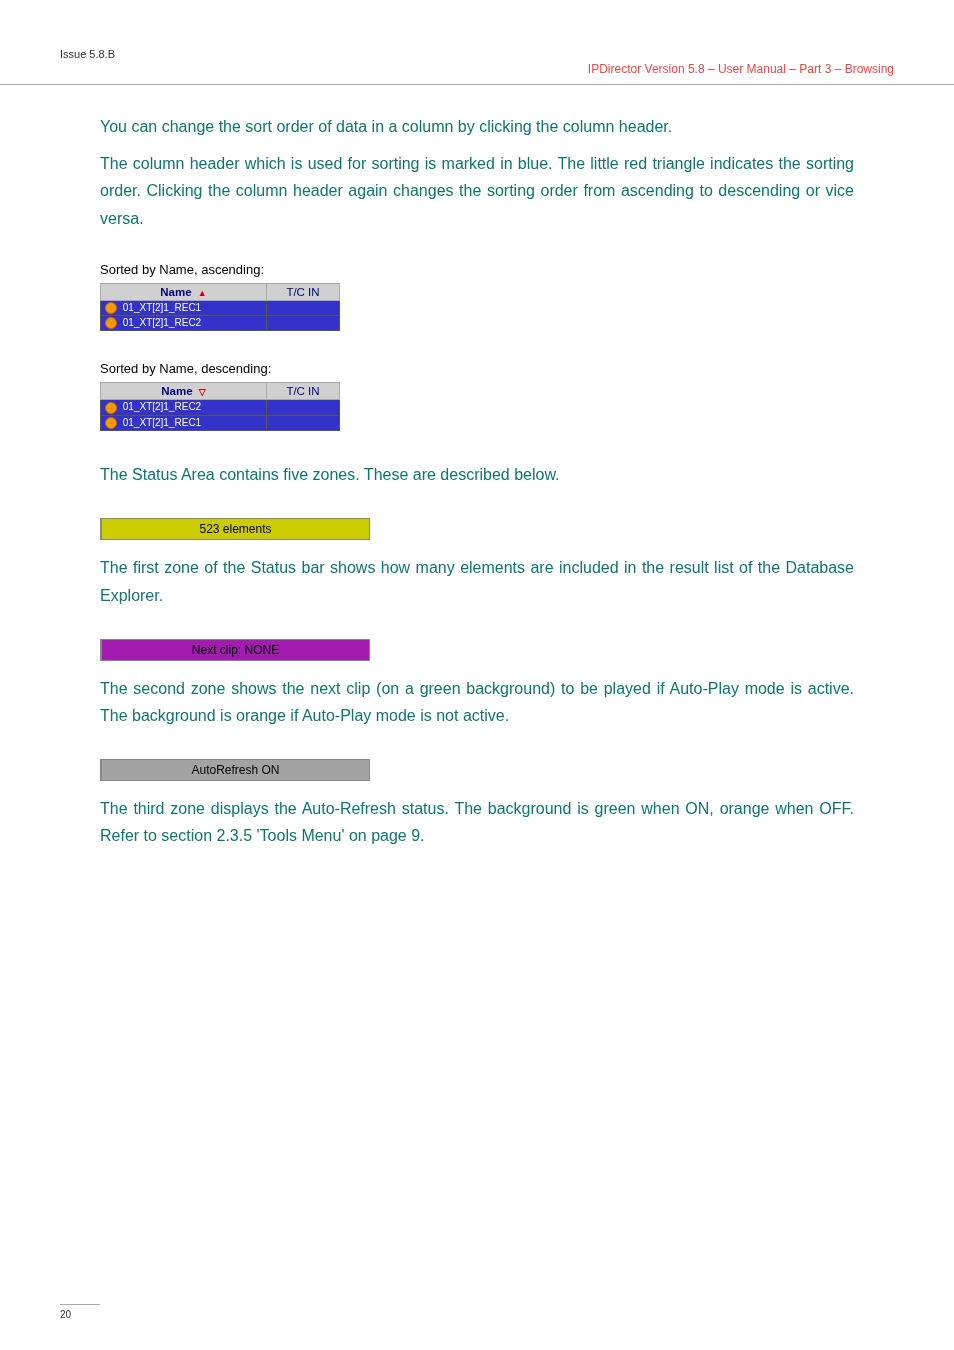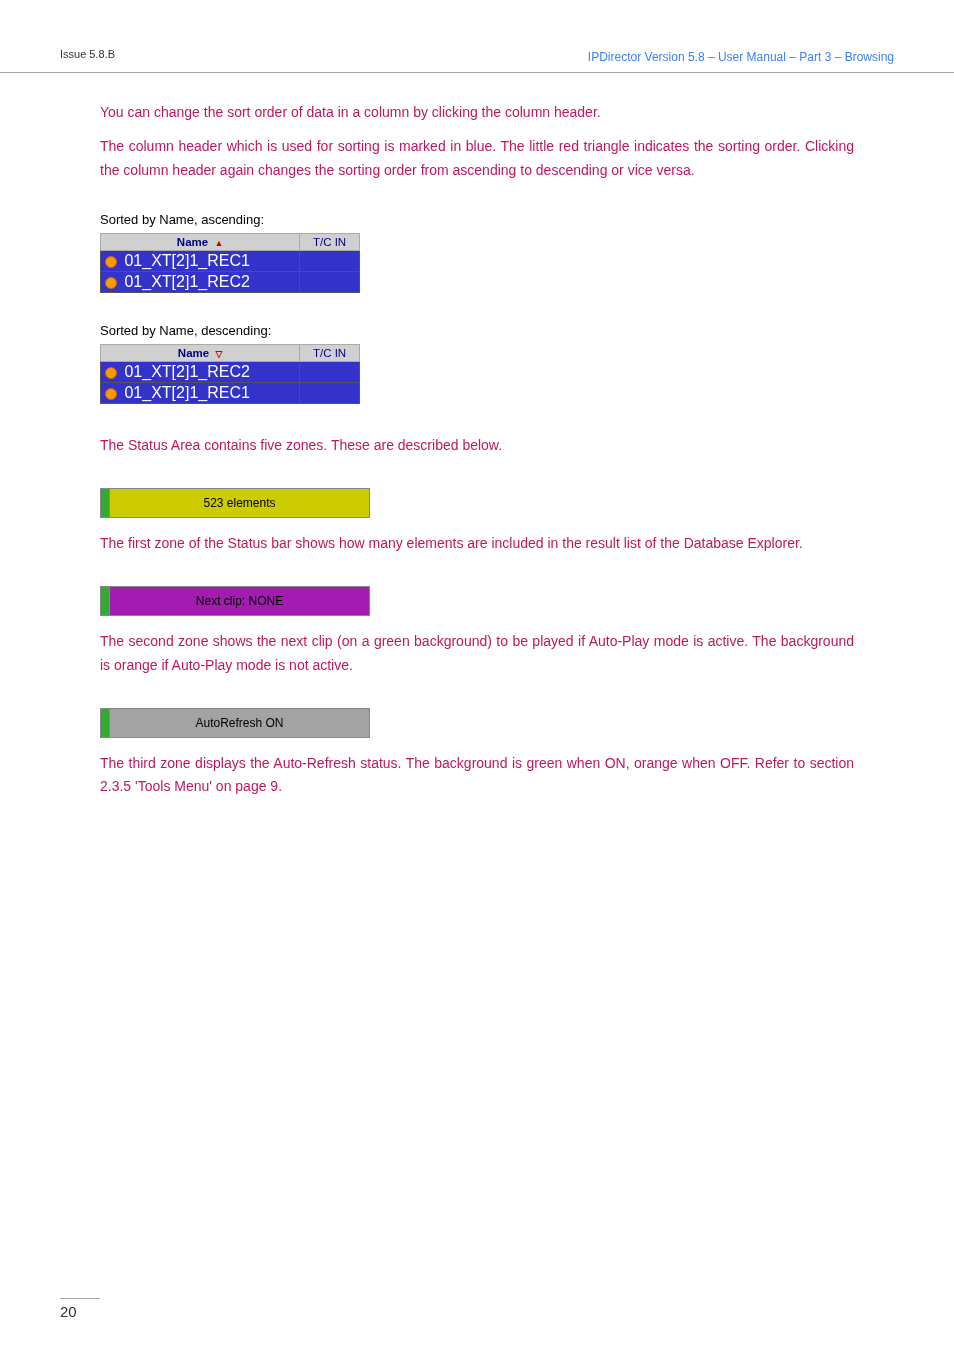--- a/index.html
+++ b/index.html
@@ -31,49 +31,50 @@
       margin-bottom: 8px;
     }
 
     .header-left {
       font-size: 11px;
       color: #333;
     }
 
     .header-right {
       font-size: 12px;
-      color: #3b82f6;
+      color: #ef4444;
       text-align: left;
       line-height: 1.5;
+      margin-top: 12px;
     }
 
     
     .content {
       padding: 20px 100px 20px 100px;
     }
 
     p.body-text {
-      font-size: 14px;
+      font-size: 16px;
       line-height: 1.7;
       text-align: justify;
       margin-bottom: 10px;
-      color: #be185d;
+      color: #0f766e;
     }
 
     .section-label {
       font-size: 13px;
       font-weight: normal;
       margin-bottom: 6px;
       color: #000;
     }
 
     
     .sort-table-wrapper {
       margin-bottom: 16px;
-      width: 260px;
+      width: 240px;
       border-radius: 11px;
     }
 
     .sort-table {
       width: 100%;
       border-collapse: collapse;
       border: 1px solid #aaa;
       font-size: 11.5px;
     }
 
@@ -102,21 +103,21 @@
     }
 
     .sort-table tbody tr {
       background: #3333cc;
     }
 
     .sort-table tbody td {
       border: 1px solid #555;
       padding: 1px 4px;
       color: #ffffff;
-      font-size: 16px;
+      font-size: 10px;
     }
 
     .row-icon {
       display: inline-block;
       width: 12px;
       height: 12px;
       border-radius: 50%;
       background: #ff9900;
       border: 1px solid #cc6600;
       margin-right: 3px;
@@ -124,23 +125,24 @@
     }
 
     
     .status-bar-container {
       margin: 20px 0 14px 0;
       width: 270px;
     }
 
     .status-bar {
       display: flex;
-      height: 30px;
+      height: 22px;
       border: 1px solid #888;
       overflow: hidden;
+      flex-direction: column;
     }
 
     .status-bar-green {
       background: #33aa33;
       width: 8px;
       min-width: 8px;
     }
 
     .status-bar-label {
       flex: 1;
@@ -165,21 +167,21 @@
     
     .section-block {
       margin-bottom: 30px;
     }
 
     
     .page-footer {
       position: absolute;
       bottom: 30px;
       left: 60px;
-      font-size: 15px;
+      font-size: 10px;
       color: #333;
       border-top: 1px solid #aaa;
       padding-top: 4px;
       width: 40px;
     }
 
   </style>
 </head>
 <body>
 

